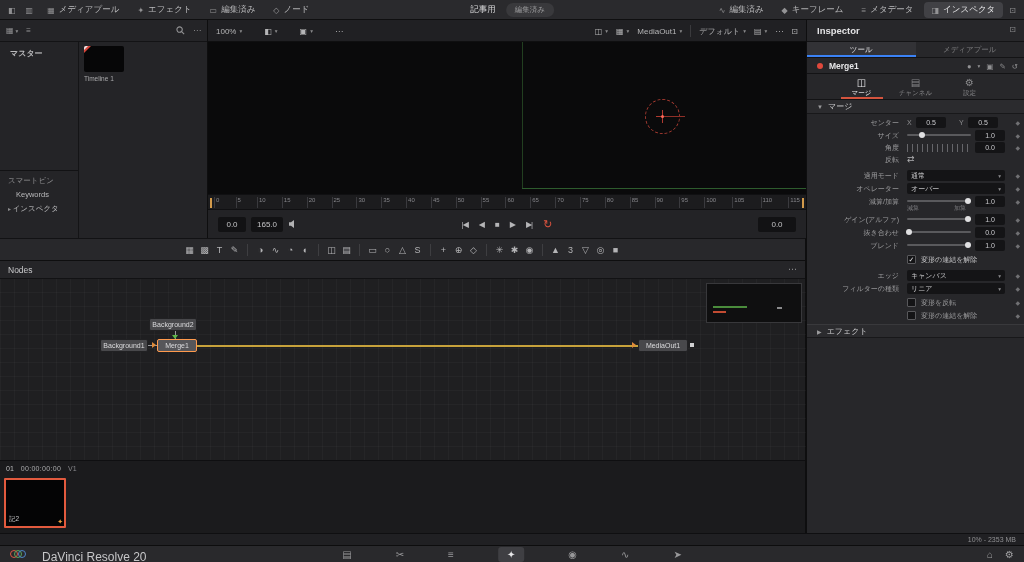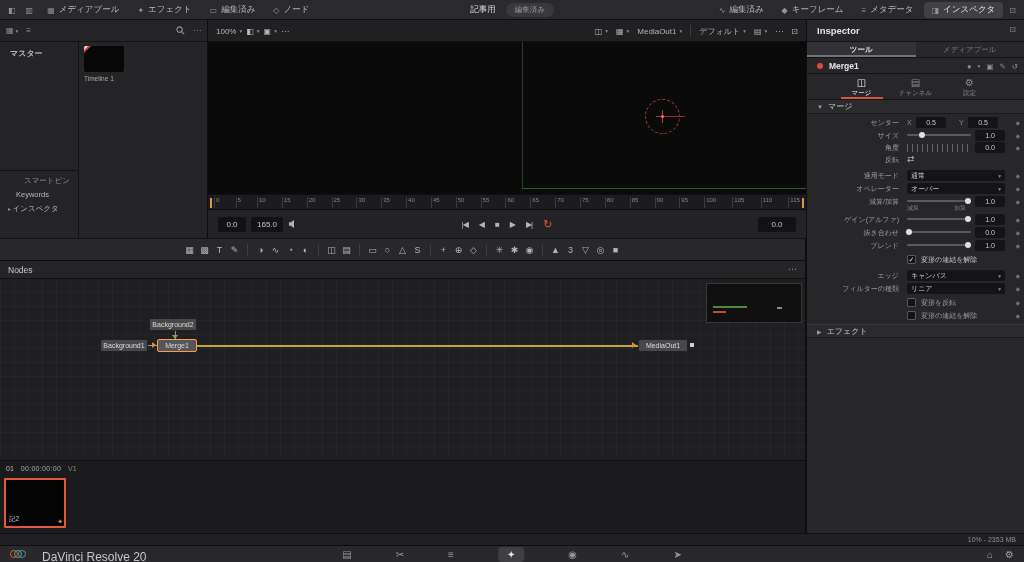--- a/index.html
+++ b/index.html
@@ -28,21 +28,21 @@
 .mpitem.dim{color:#8e8e90;font-size:7.5px;}
 .mp-divider{position:absolute;left:0;top:150px;width:78px;height:1px;background:#121214;}
 #timeline-thumb{position:absolute;left:84px;top:26px;width:40px;height:26px;background:#060607;border-radius:2px;overflow:hidden;}
 #timeline-thumb .corner{position:absolute;left:0;top:0;width:0;height:0;border-top:7px solid #d8453a;border-right:7px solid transparent;}
 #timeline-thumb .corner2{position:absolute;left:0;top:0;width:0;height:0;border-top:4px solid #e9e9eb;border-right:4px solid transparent;}
 #timeline-label{position:absolute;left:84px;top:55px;font-size:6.5px;color:#a9a9ab;}
 
 
 #viewer{position:absolute;left:208px;top:20px;width:598px;height:218px;background:#19191b;}
 .v-header{position:absolute;left:0;top:0;width:100%;height:22px;background:#202023;border-bottom:1px solid #0f0f10;}
-.vh-left{position:absolute;left:8px;top:0;height:22px;display:flex;align-items:center;gap:4px;}
+.vh-left{position:absolute;left:8px;top:0;height:22px;display:flex;align-items:center;gap:22px;}
 .vh-right{position:absolute;right:8px;top:0;height:22px;display:flex;align-items:center;gap:8px;}
 .vdd{display:flex;align-items:center;gap:3px;font-size:8px;color:#b5b5b7;white-space:nowrap;}
 .vdd i{font-style:normal;font-size:5.5px;color:#8a8a8c;}
 .vsep{width:1px;height:12px;background:#3a3a3d;}
 #v-canvas{position:absolute;left:0;top:22px;width:598px;height:152px;background:#0a0a0b;overflow:hidden;}
 #dod-bottom{position:absolute;left:314px;top:146px;width:284px;height:1px;background:#2d5b2d;}
 #dod-left{position:absolute;left:314px;top:0;width:1px;height:147px;background:#223f20;}
 #xf-widget{position:absolute;left:437px;top:57px;width:35px;height:35px;border:1px dashed #a33a30;border-radius:50%;}
 #xf-dot{position:absolute;left:453px;top:73px;width:3px;height:3px;background:#ff6a5a;border-radius:50%;}
 #xf-h{position:absolute;left:448px;top:74px;width:13px;height:1px;background:#b03a30;}
@@ -91,21 +91,21 @@
 #clip-thumb-label{position:absolute;left:3px;bottom:2px;font-size:6.5px;color:#c3c3c5;}
 #clip-badge{position:absolute;right:1px;bottom:0;font-size:7px;color:#e89a3c;}
 
 
 #inspector{position:absolute;left:806px;top:20px;width:218px;height:513px;background:#27272a;border-left:1px solid #0e0e0f;}
 .insp-header{position:absolute;left:0;top:0;width:100%;height:22px;border-bottom:1px solid #131315;}
 #insp-title{position:absolute;left:10px;top:5px;font-size:9.5px;font-weight:bold;color:#e2e2e4;}
 #insp-panelicon{position:absolute;right:8px;top:5px;font-size:8px;color:#8a8a8c;}
 .insp-tabs{position:absolute;left:0;top:22px;width:100%;height:16px;display:flex;border-bottom:1px solid #131315;}
 .insp-tab{flex:1;text-align:center;font-size:7.5px;line-height:15px;color:#7c7c7e;}
-.insp-tab.active{color:#e0e0e2;background:#323236;border-bottom:2px solid #737373;font-weight:bold;}
+.insp-tab.active{color:#e0e0e2;background:#323236;border-bottom:2px solid #3b82f6;}
 .node-header{position:absolute;left:0;top:38px;width:100%;height:16px;border-bottom:1px solid #131315;}
 #nh-dot{position:absolute;left:10px;top:5px;width:6px;height:6px;border-radius:50%;background:#e0483c;}
 #nh-name{position:absolute;left:22px;top:3px;font-size:8.5px;font-weight:bold;color:#e6e6e8;}
 .nh-icons{position:absolute;right:6px;top:0;height:16px;display:flex;align-items:center;gap:6px;}
 .nh-icons span{font-size:7.5px;color:#919193;}
 .icon-tabs{position:absolute;left:0;top:54px;width:100%;height:26px;display:flex;justify-content:center;gap:12px;border-bottom:1px solid #131315;}
 .itab{width:42px;display:flex;flex-direction:column;align-items:center;justify-content:flex-start;gap:1px;padding-top:3px;}
 .itab .ii{font-size:10px;color:#8a8a8c;line-height:11px;}
 .itab .il{font-size:6.5px;color:#8a8a8c;}
 .itab.active{border-bottom:2px solid #d4543e;}
@@ -208,21 +208,21 @@
       <span class="mpicon">⋯</span>
     </div>
     <div class="mp-tree-border"></div>
     <span class="mpitem" style="left:10px;top:28px;font-weight:bold;">マスター</span>
     <div id="timeline-thumb">
       <span class="corner"></span>
       <span class="corner2"></span>
     </div>
     <span id="timeline-label">Timeline 1</span>
     <div class="mp-divider"></div>
-    <span class="mpitem dim" style="left:8px;top:156px;margin-left:16px;">スマートビン</span>
+    <span class="mpitem dim" style="left:8px;top:156px;">スマートビン</span>
     <span class="mpitem" style="left:16px;top:170px;font-size:7.5px;">Keywords</span>
     <span class="mpitem" style="left:8px;top:184px;font-size:7.5px;"><span style="font-size:6px;color:#8a8a8c;">▸ </span><span>インスペクタ</span></span>
   </div>
 
   <div id="viewer">
     <div class="v-header">
       <div class="vh-left">
         <span class="vdd">
             <span>100%</span>
             <i>▾</i>

